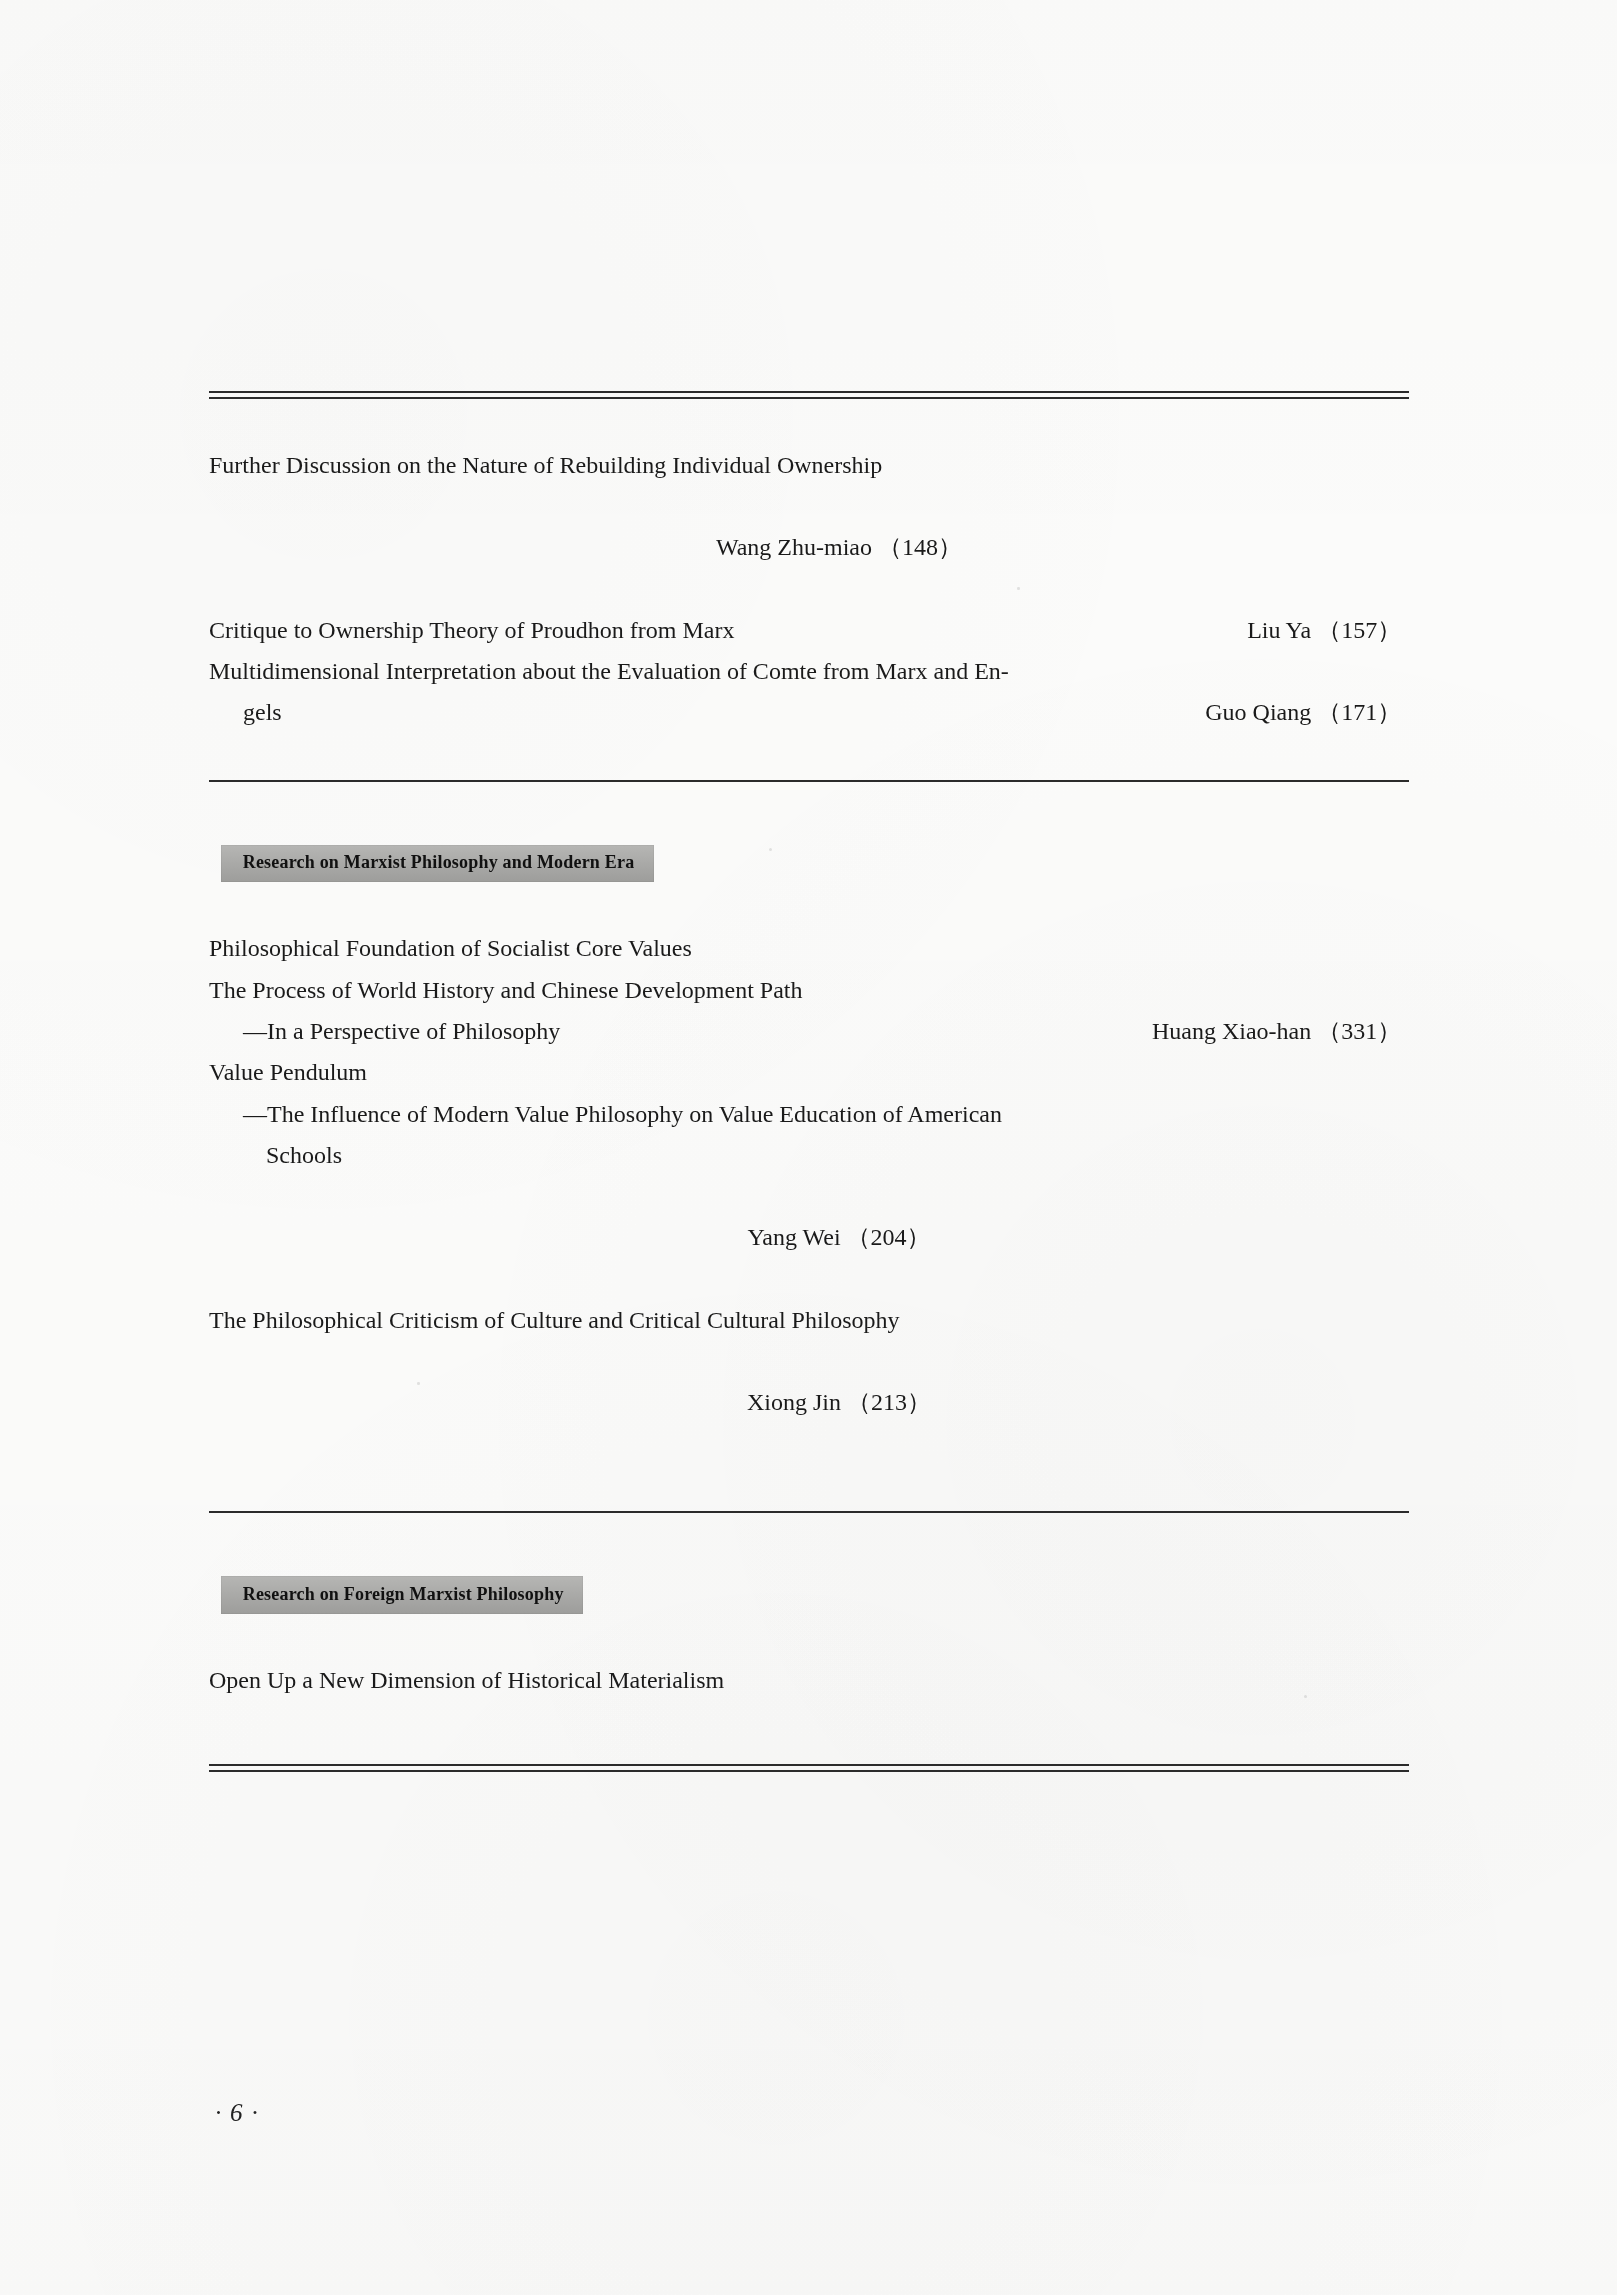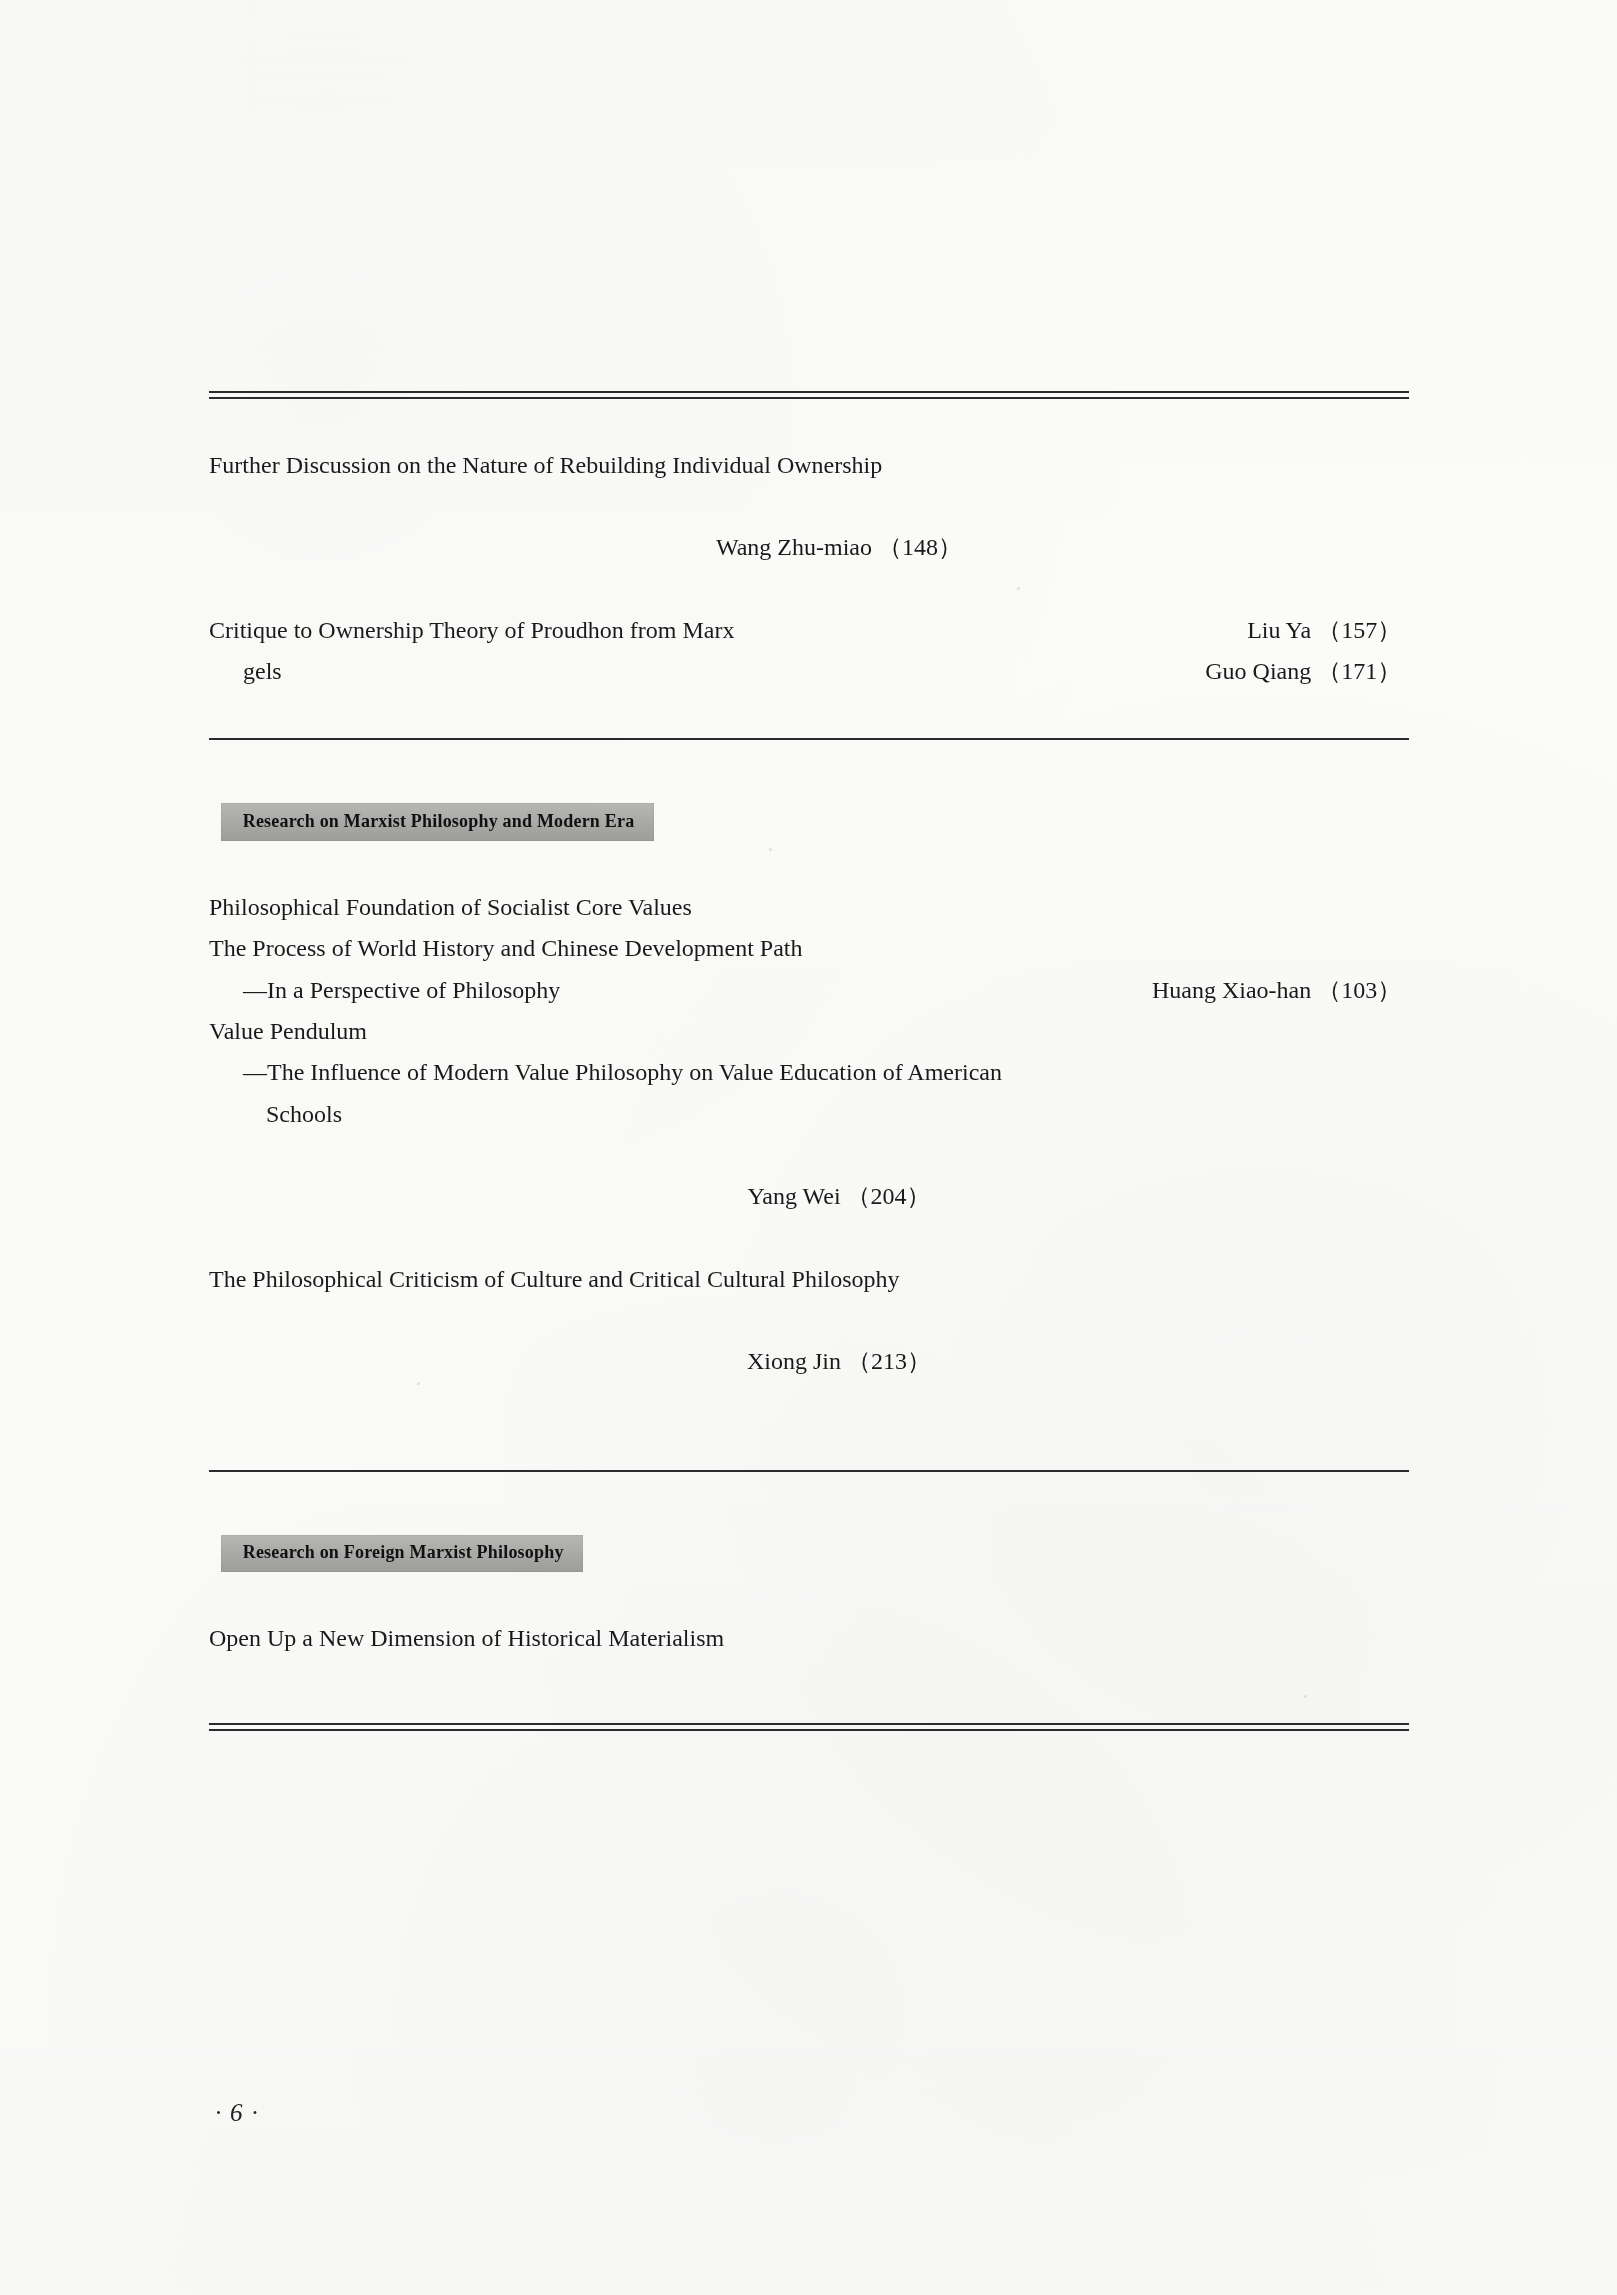--- a/index.html
+++ b/index.html
@@ -148,20 +148,21 @@
       </div>
 
       <div class="flexline">
         <span class="left">Critique to Ownership Theory of Proudhon from Marx</span>
         <span class="right-part">
           <span>Liu Ya</span><span>&nbsp;</span><span>（157）</span>
         </span>
       </div>
 
       <div>
+        <span class="line">Multidimensional Interpretation about the Evaluation of Comte from Marx and En-</span>
         <div class="flexline">
           <span class="left line indent-small">gels</span>
           <span class="right-part">
             <span>Guo Qiang</span><span>&nbsp;</span><span>（171）</span>
           </span>
         </div>
       </div>
 
     </div>
 
@@ -179,21 +180,21 @@
 
       <div>
         <span class="line">Philosophical Foundation of Socialist Core Values</span>
       </div>
 
       <div>
         <span class="line">The Process of World History and Chinese Development Path</span>
         <div class="flexline">
           <span class="left line indent-small">—In a Perspective of Philosophy</span>
           <span class="right-part">
-            <span>Huang Xiao-han</span><span>&nbsp;</span><span>（103）</span>
+            <span>Huang Xiao-han</span><span>&nbsp;</span><span>（331）</span>
           </span>
         </div>
       </div>
 
       <div>
         <span class="line">Value Pendulum</span>
         <span class="line indent-small">—The Influence of Modern Value Philosophy on Value Education of American</span>
         <span class="line indent">Schools</span>
         <span class="line right">
           <span>Yang Wei</span><span>&nbsp;</span><span>（204）</span>

